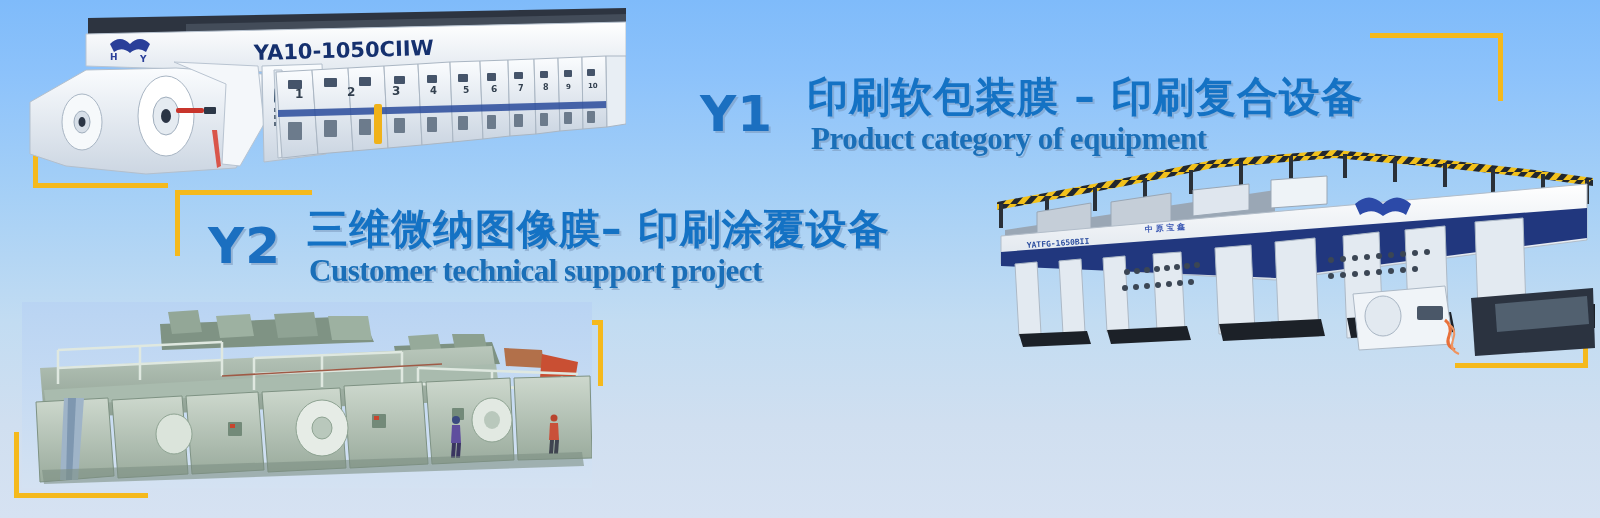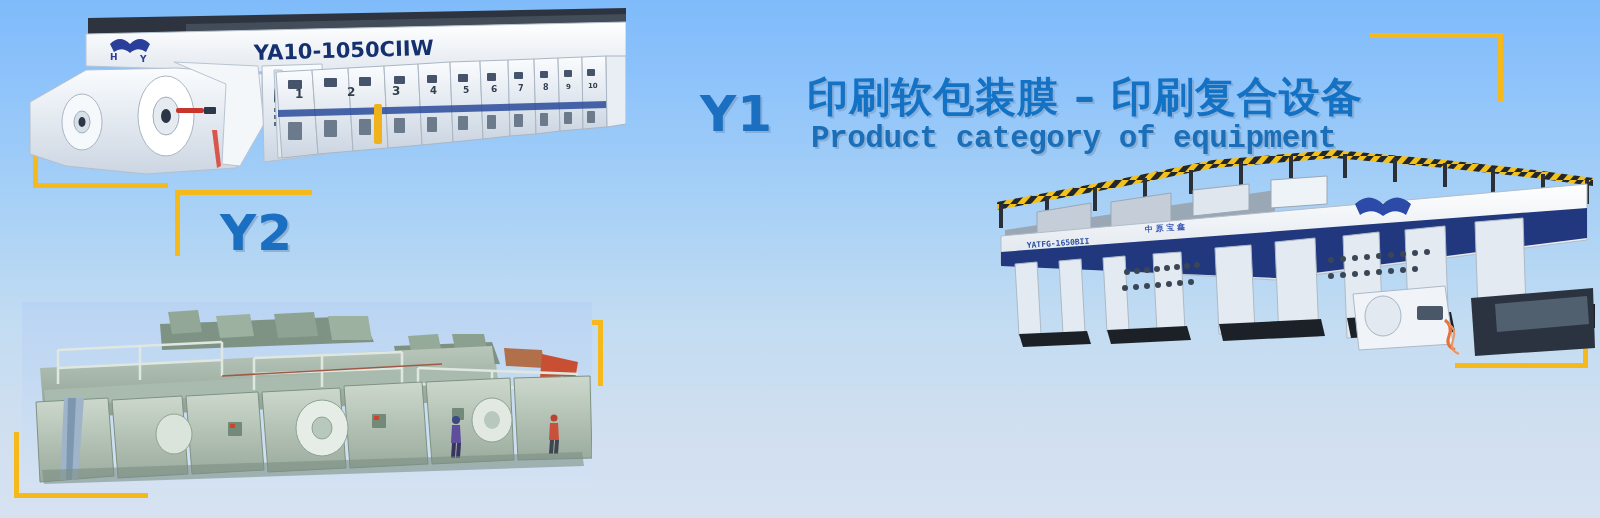--- a/index.html
+++ b/index.html
@@ -28,32 +28,32 @@
   .lines{display:flex;flex-direction:column;}
   .cn{
     color:#1472c4;font-weight:bold;white-space:nowrap;
     text-shadow:2px 2px 0 rgba(120,150,185,.5);
     font-family:"DejaVu Sans",sans-serif;
     letter-spacing:1px;
   }
   .en{
     color:#1a6fb8;font-weight:bold;white-space:nowrap;
     text-shadow:2px 2px 0 rgba(125,155,190,.6);
-    font-family:Liberation Mono, monospace;
+    font-family:Liberation Serif, serif;
     letter-spacing:-0.5px;
   }
 
   
   #g1{left:700px;top:72px;}
   #g1 .ycode{font-size:50px;margin-right:34px;}
   #g1 .cn{font-size:41px;line-height:50px;}
   #g1 .en{font-size:31px;line-height:33px;margin-left:4px;}
 
   
-  #g2{left:208px;top:204px;margin-left:12px;}
+  #g2{left:208px;top:204px;}
   #g2 .ycode{font-size:50px;margin-right:26px;}
   #g2 .cn{font-size:41px;line-height:50px;}
   #g2 .en{font-size:31px;line-height:33px;margin-left:2px;}
 
   
   #g3{left:650px;top:378px;}
   #g3 .ycode{font-size:50px;margin-right:28px;}
   #g3 .cn{font-size:41px;line-height:50px;}
   #g3 .en{font-size:30px;line-height:33px;margin-left:2px;}
 
@@ -446,16 +446,20 @@
   <div class="group" id="g1">
     <div class="ycode">Y1</div>
     <div class="lines">
       <div class="cn">印刷软包装膜 – 印刷复合设备</div>
       <div class="en">Product category of equipment</div>
     </div>
   </div>
 
   <div class="group" id="g2">
     <div class="ycode">Y2</div>
+    <div class="lines">
+      <div class="cn">三维微纳图像膜– 印刷涂覆设备</div>
+      <div class="en">Customer technical support project</div>
+    </div>
   </div>
 
 
 </div>
 
 </body></html>

